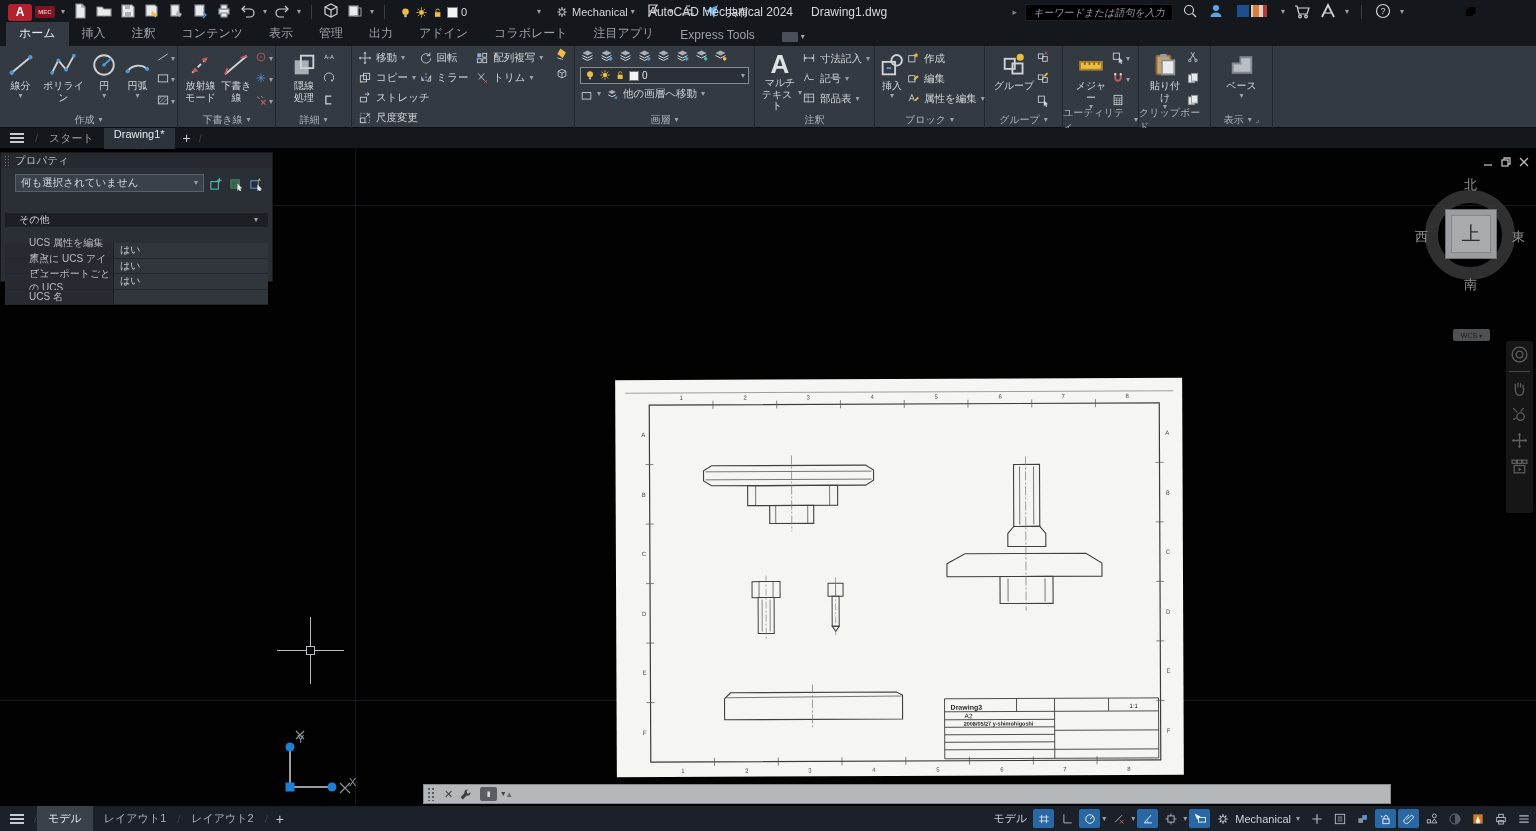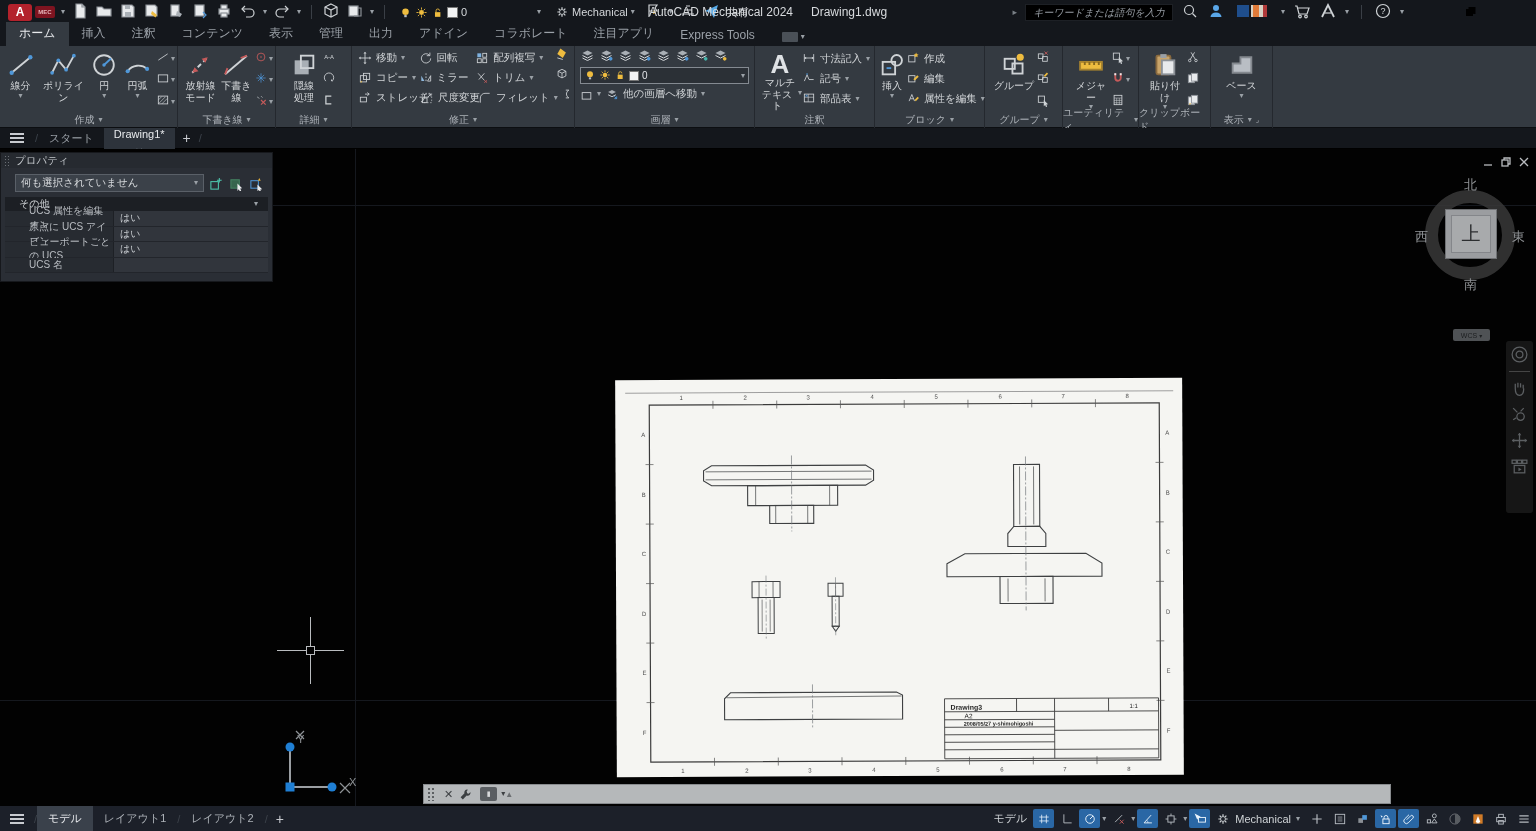--- a/index.html
+++ b/index.html
@@ -88,21 +88,21 @@
 #cmdinput{flex:1;background:transparent;border:none;outline:none;font-size:11px;font-style:italic;color:#4a4d50;}
 #cmdinput::placeholder{color:#4a4d50;}
 #cmdbar .uparrow{font-size:8px;color:#6a6d70;margin-right:10px;}
 
 #palette{position:absolute;left:0;top:152px;width:273px;height:130px;background:#2a2e35;border:1px solid #16181c;}
 #pal-title{height:15px;background:#262a30;display:flex;align-items:center;font-size:10.5px;color:#c4c8cc;padding-left:14px;position:relative;}
 #pal-title::before{content:"";position:absolute;left:3px;top:2px;width:5px;height:11px;background:radial-gradient(circle,#6a6f75 .8px,transparent 1px) 0 0/3px 3px;}
 #pal-selrow{display:flex;align-items:center;gap:5px;padding:6px 8px 5px 14px;}
 #pal-select{flex:1;height:18px;background:#3b4149;border:1px solid #5a6068;color:#d8dbde;font-size:10.5px;display:flex;align-items:center;justify-content:space-between;padding:0 5px;}
 #pal-selrow svg{width:15px;height:15px;fill:none;stroke:#cfd3d6;stroke-width:1.1;}
-#pal-sec{height:14px;background:#1c1f24;color:#cfd3d6;font-size:10px;display:flex;align-items:center;justify-content:space-between;padding:0 10px 0 14px;margin:0 4px;}
+#pal-sec{height:14px;background:#1c1f24;color:#cfd3d6;font-size:10px;display:flex;align-items:center;justify-content:space-between;padding:0 10px 0 14px;margin:16px 4px;}
 .prow{display:flex;height:15.5px;font-size:10px;margin:0 4px;border-bottom:1px solid #22252b;}
 .prow .pl{width:108px;background:#272b31;color:#b9bdc2;display:flex;align-items:center;padding-left:24px;}
 .prow .pv{flex:1;background:#31353c;color:#c8ccd0;display:flex;align-items:center;padding-left:6px;border-left:1px solid #1d2025;}
 
 #statusbar{position:absolute;left:0;top:806px;width:1536px;height:25px;background:#1c2029;display:flex;align-items:center;color:#aeb3b9;font-size:11px;}
 #statusbar .ham{width:34px;display:flex;justify-content:center;}
 .ltab{height:25px;display:flex;align-items:center;padding:0 11px;}
 .ltab.active{background:#3a414b;color:#e8eaed;}
 .lslash{color:#3c424a;}
 #sb-right{position:absolute;right:2px;top:0;height:25px;display:flex;align-items:center;gap:2px;}
@@ -543,21 +543,21 @@
               <span>トリム</span>
               <span class="car">▾</span>
             </span>
           <span class="sic">
               <span class="ic"><svg viewBox="0 0 18 18">
                   <path d="M9 3l5 2.5v6L9 14 4 11.5v-6z"></path>
                   <path d="M4 5.5l5 2.5 5-2.5M9 8v6"></path>
                 </svg></span>
             </span>
         </div>
-        <div style="display:flex;">
+        <div style="display:flex;flex-direction:column;">
           <span class="rowbtn" style="width:62px;">
               <span class="ic" style="width:14px;height:14px;"><svg viewBox="0 0 18 18">
                   <rect x="3" y="8" width="8" height="6"></rect>
                   <path d="M9 4h5M12 2l2.5 2L12 6" fill="none"></path>
                 </svg></span>
               <span>ストレッチ</span>
             </span>
           <span class="rowbtn" style="width:58px;">
               <span class="ic" style="width:14px;height:14px;"><svg viewBox="0 0 18 18">
                   <rect x="3" y="9" width="6" height="6"></rect>

